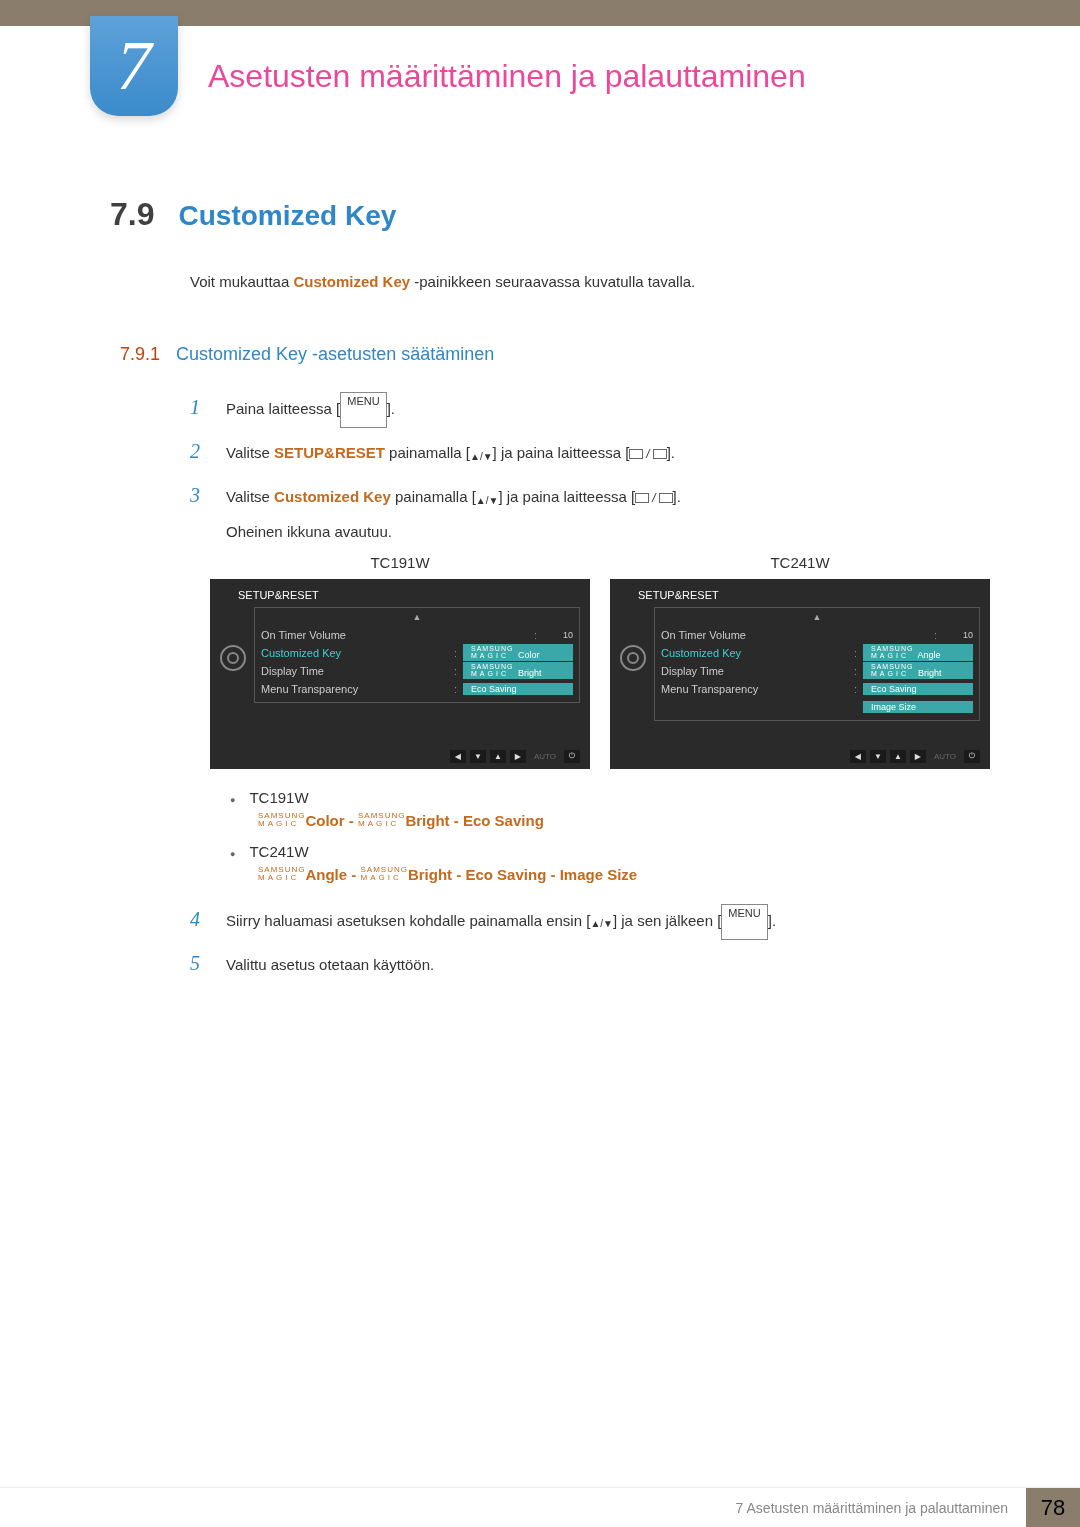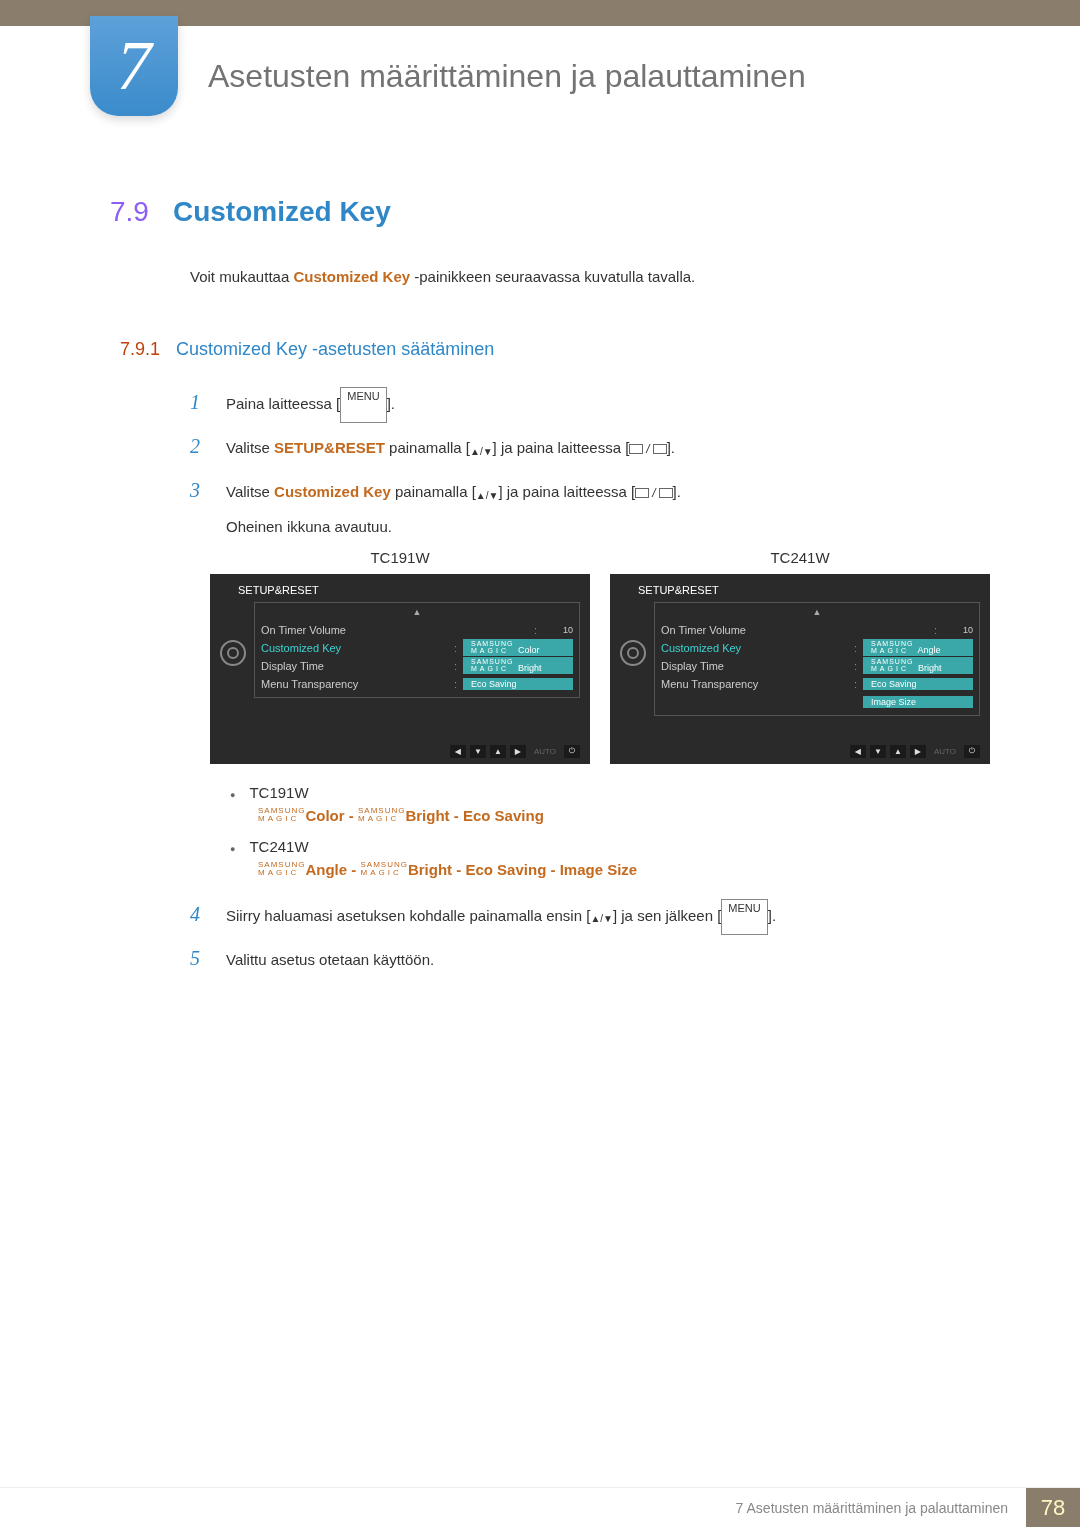--- a/index.html
+++ b/index.html
@@ -32,39 +32,39 @@
   box-shadow: 0 4px 10px rgba(0,0,0,0.15);
 }
 .chapter-badge .num {
   color: #fff;
   font-size: 70px;
   font-weight: 300;
   font-style: italic;
   font-family: Georgia, 'Times New Roman', serif;
 }
 .chapter-title {
-  color: #737373;
+  color: #ec4899;
   font-size: 32px;
   font-weight: 400;
   margin-left: 30px;
   margin-top: 20px;
 }
 .content {
   padding: 80px 90px 0 110px;
 }
 .sec-row {
   display: flex;
   align-items: baseline;
   gap: 24px;
   margin-bottom: 40px;
 }
 .sec-num {
-  color: #8b5cf6;
-  font-size: 28px;
-  font-weight: 400;
+  color: #404040;
+  font-size: 32px;
+  font-weight: 700;
 }
 .sec-title {
   color: #2f87c7;
   font-size: 28px;
   font-weight: 700;
 }
 .intro {
   font-size: 15px;
   margin-bottom: 54px;
   margin-left: 80px;
@@ -226,21 +226,21 @@
   position: absolute;
   bottom: 0; left: 0; right: 0; height: 40px;
   background: #fff;
   display: flex; justify-content: flex-end; align-items: center;
   border-top: 1px solid #eee;
 }
 .footer-text {
   color: #888; font-size: 14px; padding-right: 18px;
 }
 .footer-page {
-  width: 54px; height: 40px; background: #8a7d6b; color: #fef9c3;
+  width: 54px; height: 40px; background: #8a7d6b; color: #000000;
   display: flex; align-items: center; justify-content: center;
   font-size: 22px;
 }
 </style>
 </head>
 <body>
 
 <div class="top-accent"></div>
 
 <div class="header">

